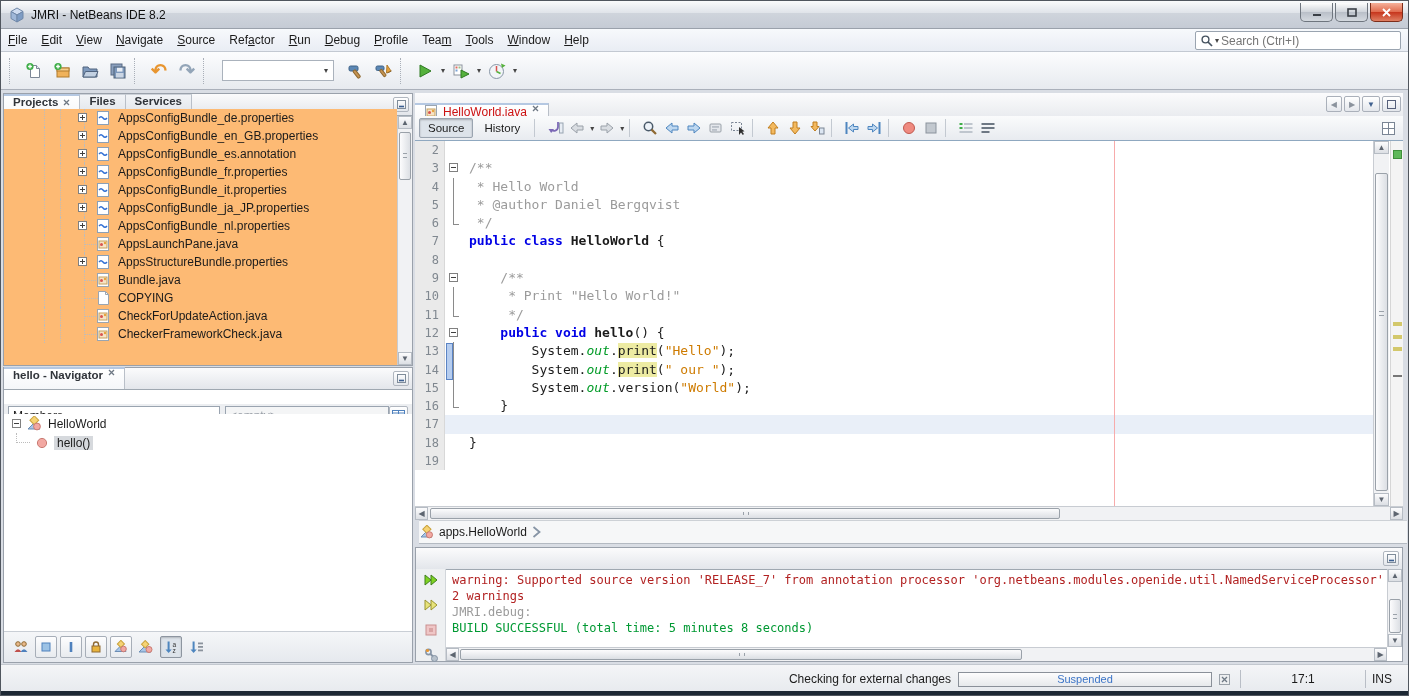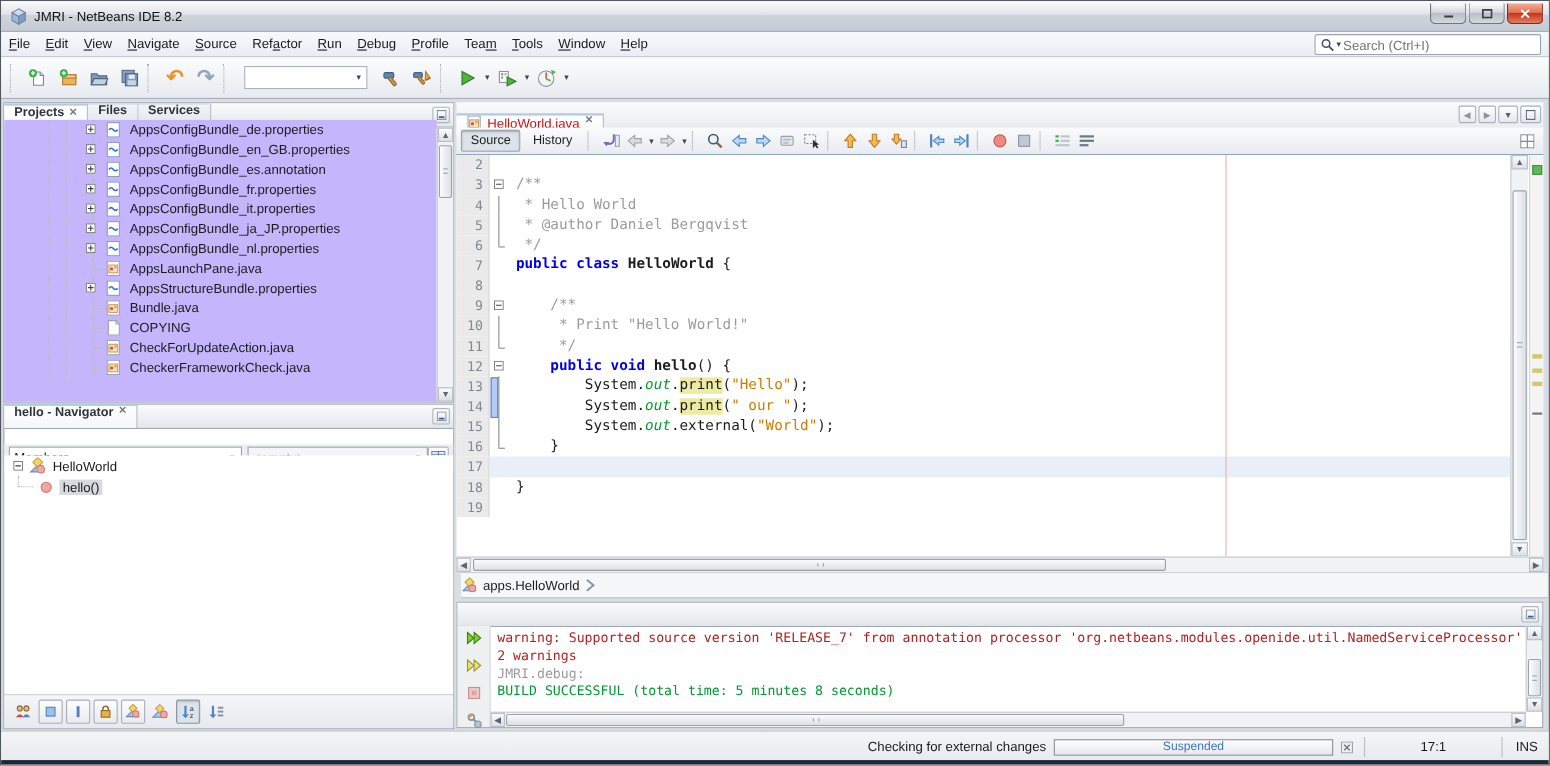--- a/index.html
+++ b/index.html
@@ -40,21 +40,21 @@
   .tabrow { display:flex; align-items:flex-end; height:22px;
     background:linear-gradient(#fbfbfc,#e3e6eb); border-bottom:1px solid #9fa8b1; position:relative; }
   .nb-tab { height:21px; padding:0 9px; display:flex; align-items:flex-start; gap:5px;
     border-right:1px solid #b9bfc8; border-top:1px solid #cdd2d9; font-weight:bold; color:#30343a; font-size:11.5px;
     background:linear-gradient(#f2f4f7,#e0e4ea); white-space:nowrap; }
   .nb-tab.active { background:linear-gradient(#ffffff,#f4f6f9); border-top:2px solid #b5c8e2; height:22px; }
   .minbtn { position:absolute; right:3px; top:3px; width:16px; height:15px; display:flex; align-items:center; justify-content:center;
     border:1px solid #b0b6bf; border-radius:2px; background:linear-gradient(#fff,#e4e7ec); }
   
   .projects { position:absolute; left:2px; top:92px; width:410px; height:273px; background:#fff; border:1px solid #9aa1ab; }
-  .tree { position:absolute; left:0; top:22px; right:15px; bottom:0; overflow:hidden; background:#c4b5fd; }
+  .tree { position:absolute; left:0; top:22px; right:15px; bottom:0; overflow:hidden; background:#fdba74; }
   .trow { position:relative; height:18px; display:flex; align-items:center; padding-left:114px; white-space:nowrap; font-size:12px; }
   .trow .g { position:absolute; top:0; bottom:0; border-left:1px dotted #bcbcbc; }
   .trow .hline { position:absolute; top:9px; width:14px; border-top:1px dotted #bcbcbc; }
   .trow .ebox { position:absolute; left:74px; top:4px; line-height:0; }
   .trow .ticon { position:absolute; left:92px; top:2px; line-height:0; }
   .vscroll { position:absolute; right:0; top:22px; width:15px; bottom:0; background:#f1f2f4; border-left:1px solid #c8ccd2; }
   .sb-thumb { position:absolute; left:1px; right:1px; background:linear-gradient(90deg,#fcfcfd,#dcdfe4); border:1px solid #9aa1a9; border-radius:2px; }
   .sb-grip { position:absolute; left:3px; right:3px; height:5px; border-top:1px solid #9aa1a9; border-bottom:1px solid #9aa1a9; }
   .sb-ar { position:absolute; left:0; right:0; height:13px; display:flex; align-items:center; justify-content:center; color:#5d6570; font-size:8px; background:linear-gradient(#fcfcfd,#dcdfe4); border:1px solid #b6bcc4; }
   
@@ -120,21 +120,21 @@
   .ol-ok { color:var(--ok); }
   .out-vscroll { position:absolute; right:0; top:0; width:15px; bottom:0; background:#f1f2f4; border-left:1px solid #c8ccd2; }
   
   .statusbar { position:absolute; left:0; top:663px; width:100%; height:29px; background:linear-gradient(#f4f5f7,#e7eaee);
     border-top:1px solid #c3c8cf; display:flex; align-items:center; padding-right:4px; }
   .statusbar .sp { flex:1; }
   .progress { width:254px; height:15px; border:1px solid #8a9099; background:linear-gradient(#fdfdfd,#e7e9ec); margin:0 7px; display:flex; align-items:center; justify-content:center; }
   .progress span { font-size:11px; color:var(--susp); }
   .st-sep { width:1px; height:18px; background:#b9bec6; margin:0 6px; }
   .st-caret { width:112px; text-align:center; }
-  .st-mode { width:32px; text-align:center; }
+  .st-mode { width:32px; }
   .frame-bottom { position:absolute; left:0; bottom:0; width:100%; height:4px; background:#1d2834; }
   .splitv { position:absolute; left:412px; top:92px; width:2px; bottom:34px; background:#d9dde4; }
 </style>
 </head>
 <body>
 
 <div class="win">
 
   <div class="titlebar">
     <span id="title-icon" style="line-height:0"><svg width="16" height="16">
@@ -828,21 +828,21 @@
           <span class="ctext"><span class="tk-pl">        System.</span><span class="tk-fld">out</span><span class="tk-pl">.</span><span class="tk-hl">print</span><span class="tk-pl">(</span><span class="tk-str">"Hello"</span><span class="tk-pl">);</span></span>
         </div>
         <div class="codeline">
           <span class="ln">14</span>
           <span class="fold mid"></span>
           <span class="ctext"><span class="tk-pl">        System.</span><span class="tk-fld">out</span><span class="tk-pl">.</span><span class="tk-hl">print</span><span class="tk-pl">(</span><span class="tk-str">" our "</span><span class="tk-pl">);</span></span>
         </div>
         <div class="codeline">
           <span class="ln">15</span>
           <span class="fold mid"></span>
-          <span class="ctext"><span class="tk-pl">        System.</span><span class="tk-fld">out</span><span class="tk-pl">.external(</span><span class="tk-str">"World"</span><span class="tk-pl">);</span></span>
+          <span class="ctext"><span class="tk-pl">        System.</span><span class="tk-fld">out</span><span class="tk-pl">.version(</span><span class="tk-str">"World"</span><span class="tk-pl">);</span></span>
         </div>
         <div class="codeline">
           <span class="ln">16</span>
           <span class="fold end"></span>
           <span class="ctext"><span class="tk-pl">    }</span></span>
         </div>
         <div class="codeline current">
           <span class="ln">17</span>
           <span class="fold "></span>
           <span class="ctext"></span>

